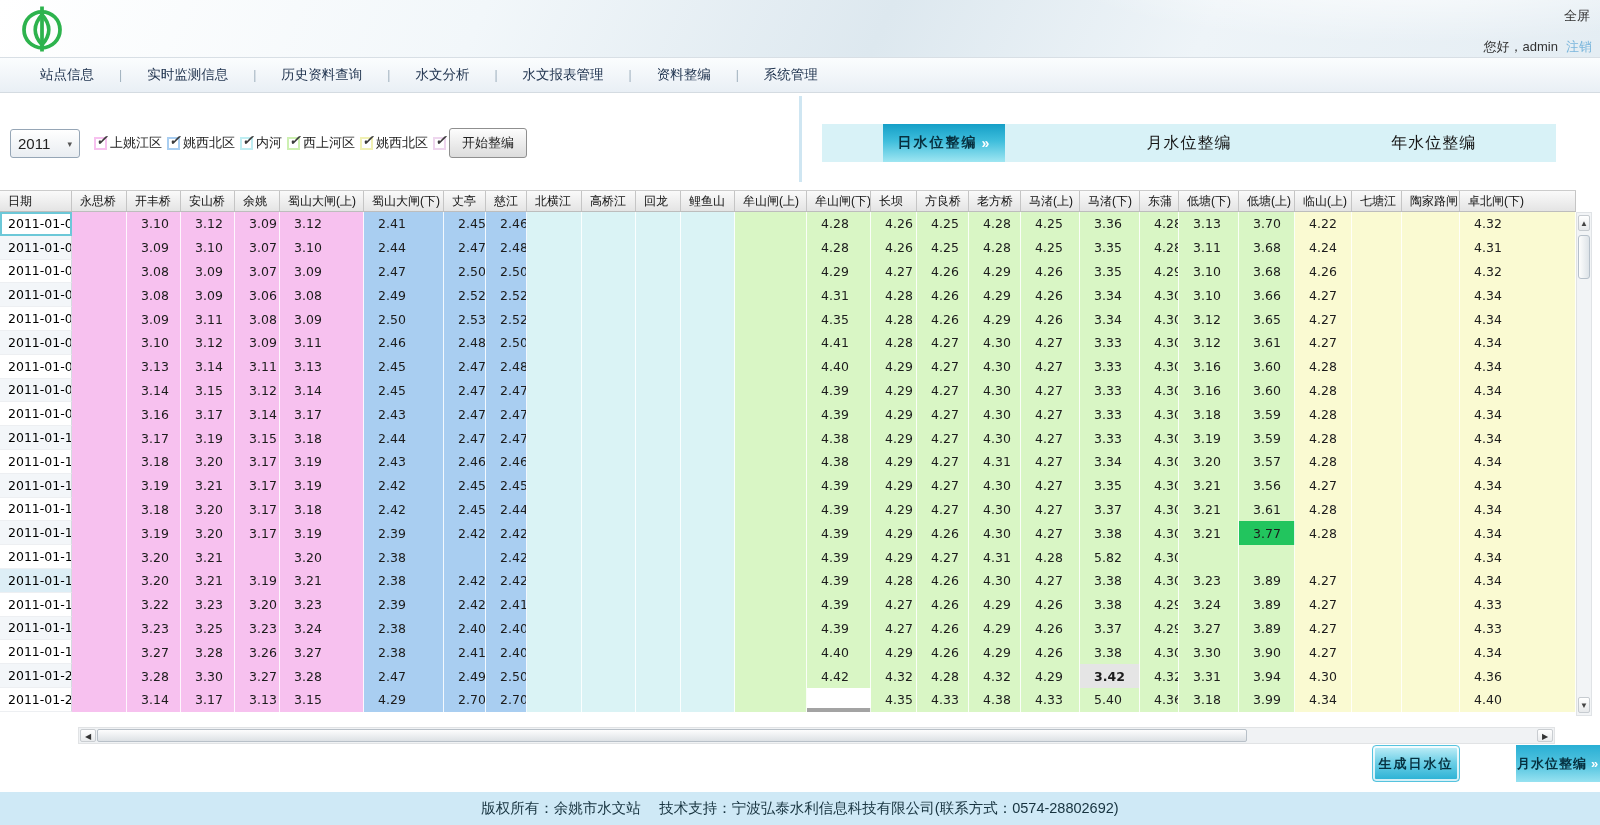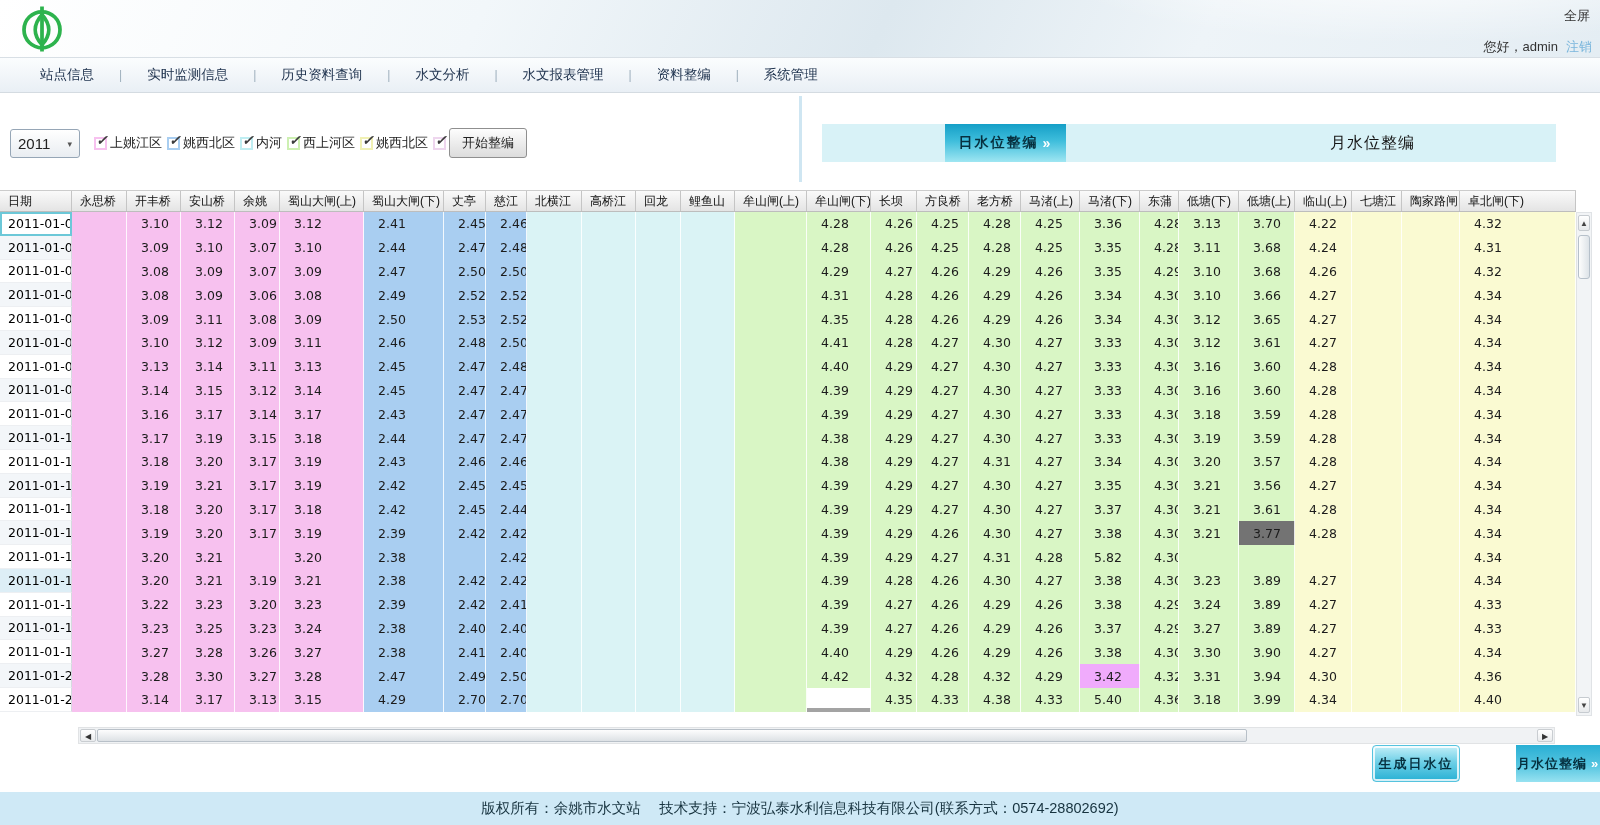--- a/index.html
+++ b/index.html
@@ -179,20 +179,23 @@
 <div class="tabstrip">
   <div class="tabcell">
     <div class="tab-active">
       <span>日水位整编</span>
         <span class="tab-arrow">»</span>
     </div>
   </div>
   <div class="tabcell">
     <span class="tab-label">月水位整编</span>
   </div>
+  <div class="tabcell">
+    <span class="tab-label">年水位整编</span>
+  </div>
 </div>
 
 <div class="grid-head" id="grid-head">
     <div class="hcell" style="width: 72px;">日期</div>
     <div class="hcell" style="width: 55px;">永思桥</div>
     <div class="hcell" style="width: 54px;">开丰桥</div>
     <div class="hcell" style="width: 54px;">安山桥</div>
     <div class="hcell" style="width: 45px;">余姚</div>
     <div class="hcell" style="width: 84px;">蜀山大闸(上)</div>
     <div class="hcell" style="width: 80px;">蜀山大闸(下)</div>
@@ -611,21 +614,21 @@
       <div class="cell" style="width: 54px; background: rgb(218, 243, 245);"></div>
       <div class="cell" style="width: 72px; background: rgb(217, 246, 197);"></div>
       <div class="cell" style="width: 64px; background: rgb(217, 246, 197);">4.39</div>
       <div class="cell" style="width: 46px; background: rgb(217, 246, 197);">4.29</div>
       <div class="cell" style="width: 52px; background: rgb(217, 246, 197);">4.26</div>
       <div class="cell" style="width: 52px; background: rgb(217, 246, 197);">4.30</div>
       <div class="cell" style="width: 59px; background: rgb(217, 246, 197);">4.27</div>
       <div class="cell" style="width: 60px; background: rgb(217, 246, 197);">3.38</div>
       <div class="cell" style="width: 39px; background: rgb(217, 246, 197);">4.30</div>
       <div class="cell" style="width: 60px; background: rgb(217, 246, 197);">3.21</div>
-      <div class="cell" style="width: 56px; background: #737373;">3.77</div>
+      <div class="cell" style="width: 56px; background: #22c55e;">3.77</div>
       <div class="cell" style="width: 57px; background: rgb(250, 250, 210);">4.28</div>
       <div class="cell" style="width: 50px; background: rgb(250, 250, 210);"></div>
       <div class="cell" style="width: 58px; background: rgb(250, 250, 210);"></div>
       <div class="cell" style="width: 116px; background: rgb(250, 250, 210);">4.34</div>
     </div>
     <div class="grow">
       <div class="cell g-date" style="width: 72px;">2011-01-15</div>
       <div class="cell" style="width: 55px; background: rgb(247, 193, 239);"></div>
       <div class="cell" style="width: 54px; background: rgb(247, 193, 239);">3.20</div>
       <div class="cell" style="width: 54px; background: rgb(247, 193, 239);">3.21</div>
@@ -782,21 +785,21 @@
       <div class="cell" style="width: 55px; background: rgb(218, 243, 245);"></div>
       <div class="cell" style="width: 54px; background: rgb(218, 243, 245);"></div>
       <div class="cell" style="width: 45px; background: rgb(218, 243, 245);"></div>
       <div class="cell" style="width: 54px; background: rgb(218, 243, 245);"></div>
       <div class="cell" style="width: 72px; background: rgb(217, 246, 197);"></div>
       <div class="cell" style="width: 64px; background: rgb(217, 246, 197);">4.42</div>
       <div class="cell" style="width: 46px; background: rgb(217, 246, 197);">4.32</div>
       <div class="cell" style="width: 52px; background: rgb(217, 246, 197);">4.28</div>
       <div class="cell" style="width: 52px; background: rgb(217, 246, 197);">4.32</div>
       <div class="cell" style="width: 59px; background: rgb(217, 246, 197);">4.29</div>
-      <div class="cell" style="width: 60px; background: #f0abfc;">3.42</div>
+      <div class="cell" style="width: 60px; background: #e5e5e5; font-weight: bold;">3.42</div>
       <div class="cell" style="width: 39px; background: rgb(217, 246, 197);">4.32</div>
       <div class="cell" style="width: 60px; background: rgb(217, 246, 197);">3.31</div>
       <div class="cell" style="width: 56px; background: rgb(217, 246, 197);">3.94</div>
       <div class="cell" style="width: 57px; background: rgb(250, 250, 210);">4.30</div>
       <div class="cell" style="width: 50px; background: rgb(250, 250, 210);"></div>
       <div class="cell" style="width: 58px; background: rgb(250, 250, 210);"></div>
       <div class="cell" style="width: 116px; background: rgb(250, 250, 210);">4.36</div>
     </div>
     <div class="grow">
       <div class="cell g-date" style="width: 72px;">2011-01-21</div>

